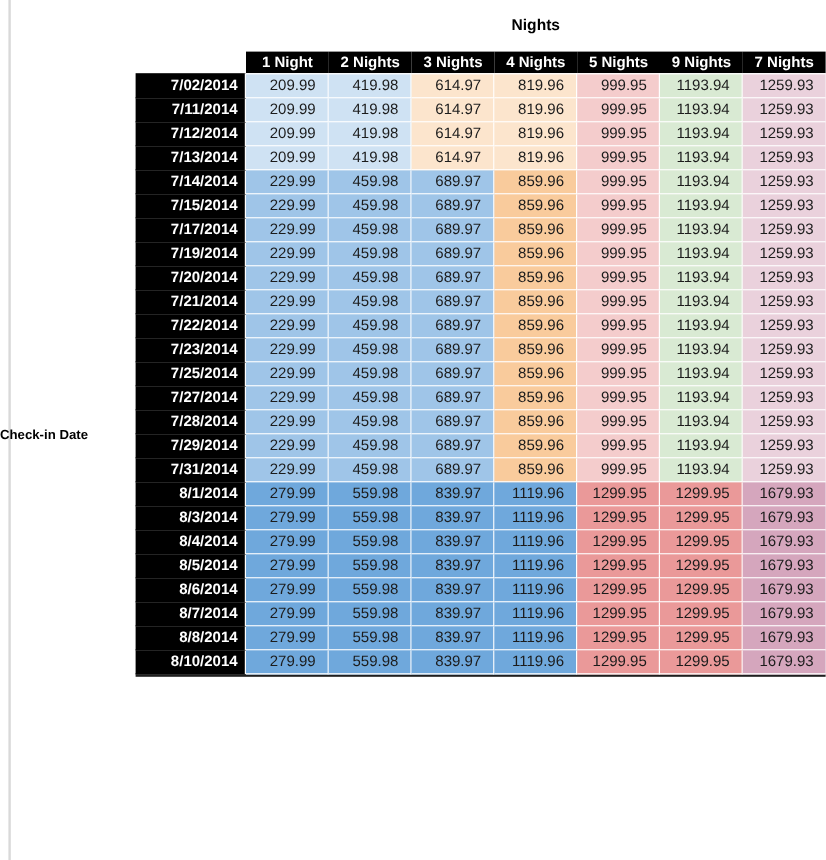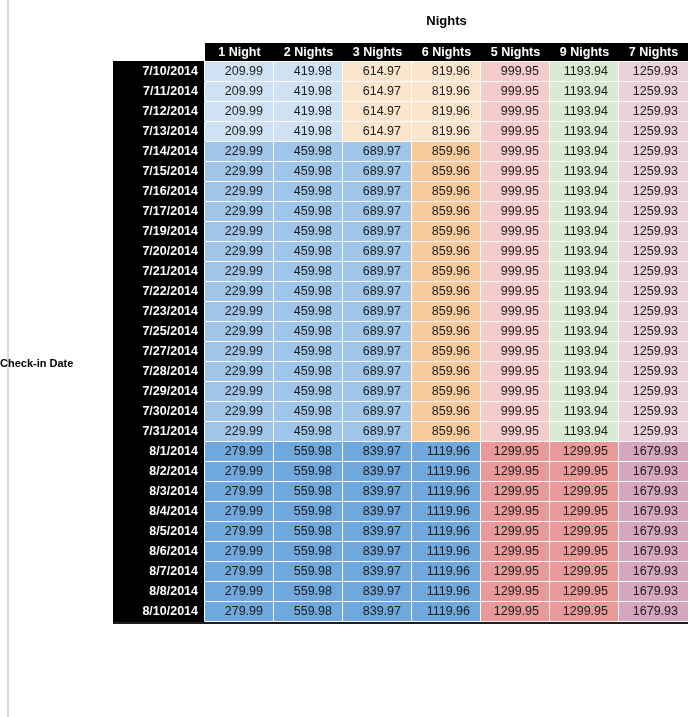--- a/index.html
+++ b/index.html
@@ -65,29 +65,29 @@
   <div class="edge-line"></div>
   <div class="table-title">Nights</div>
   <div class="row-axis-label">Check-in Date</div>
   <table class="pricing">
     <thead>
       <tr>
         <th class="corner"></th>
       <th>1 Night</th>
           <th>2 Nights</th>
           <th>3 Nights</th>
-          <th>6 Nights</th>
+          <th>4 Nights</th>
           <th>5 Nights</th>
           <th>9 Nights</th>
           <th>7 Nights</th>
         </tr>
     </thead>
     <tbody>
         <tr>
-          <th>7/10/2014</th>
+          <th>7/02/2014</th>
           <td style="background-color: rgb(207, 226, 243);">209.99</td>
           <td style="background-color: rgb(207, 226, 243);">419.98</td>
           <td style="background-color: rgb(252, 229, 205);">614.97</td>
           <td style="background-color: rgb(252, 229, 205);">819.96</td>
           <td style="background-color: rgb(244, 204, 204);">999.95</td>
           <td style="background-color: rgb(217, 234, 211);">1193.94</td>
           <td style="background-color: rgb(234, 209, 220);">1259.93</td>
         </tr>
         <tr>
           <th>7/11/2014</th>
@@ -133,30 +133,20 @@
           <th>7/15/2014</th>
           <td style="background-color: rgb(159, 197, 232);">229.99</td>
           <td style="background-color: rgb(159, 197, 232);">459.98</td>
           <td style="background-color: rgb(159, 197, 232);">689.97</td>
           <td style="background-color: rgb(249, 203, 156);">859.96</td>
           <td style="background-color: rgb(244, 204, 204);">999.95</td>
           <td style="background-color: rgb(217, 234, 211);">1193.94</td>
           <td style="background-color: rgb(234, 209, 220);">1259.93</td>
         </tr>
         <tr>
-          <th>7/16/2014</th>
-          <td style="background-color: rgb(159, 197, 232);">229.99</td>
-          <td style="background-color: rgb(159, 197, 232);">459.98</td>
-          <td style="background-color: rgb(159, 197, 232);">689.97</td>
-          <td style="background-color: rgb(249, 203, 156);">859.96</td>
-          <td style="background-color: rgb(244, 204, 204);">999.95</td>
-          <td style="background-color: rgb(217, 234, 211);">1193.94</td>
-          <td style="background-color: rgb(234, 209, 220);">1259.93</td>
-        </tr>
-        <tr>
           <th>7/17/2014</th>
           <td style="background-color: rgb(159, 197, 232);">229.99</td>
           <td style="background-color: rgb(159, 197, 232);">459.98</td>
           <td style="background-color: rgb(159, 197, 232);">689.97</td>
           <td style="background-color: rgb(249, 203, 156);">859.96</td>
           <td style="background-color: rgb(244, 204, 204);">999.95</td>
           <td style="background-color: rgb(217, 234, 211);">1193.94</td>
           <td style="background-color: rgb(234, 209, 220);">1259.93</td>
         </tr>
         <tr>
@@ -243,51 +233,31 @@
           <th>7/29/2014</th>
           <td style="background-color: rgb(159, 197, 232);">229.99</td>
           <td style="background-color: rgb(159, 197, 232);">459.98</td>
           <td style="background-color: rgb(159, 197, 232);">689.97</td>
           <td style="background-color: rgb(249, 203, 156);">859.96</td>
           <td style="background-color: rgb(244, 204, 204);">999.95</td>
           <td style="background-color: rgb(217, 234, 211);">1193.94</td>
           <td style="background-color: rgb(234, 209, 220);">1259.93</td>
         </tr>
         <tr>
-          <th>7/30/2014</th>
-          <td style="background-color: rgb(159, 197, 232);">229.99</td>
-          <td style="background-color: rgb(159, 197, 232);">459.98</td>
-          <td style="background-color: rgb(159, 197, 232);">689.97</td>
-          <td style="background-color: rgb(249, 203, 156);">859.96</td>
-          <td style="background-color: rgb(244, 204, 204);">999.95</td>
-          <td style="background-color: rgb(217, 234, 211);">1193.94</td>
-          <td style="background-color: rgb(234, 209, 220);">1259.93</td>
-        </tr>
-        <tr>
           <th>7/31/2014</th>
           <td style="background-color: rgb(159, 197, 232);">229.99</td>
           <td style="background-color: rgb(159, 197, 232);">459.98</td>
           <td style="background-color: rgb(159, 197, 232);">689.97</td>
           <td style="background-color: rgb(249, 203, 156);">859.96</td>
           <td style="background-color: rgb(244, 204, 204);">999.95</td>
           <td style="background-color: rgb(217, 234, 211);">1193.94</td>
           <td style="background-color: rgb(234, 209, 220);">1259.93</td>
         </tr>
         <tr>
           <th>8/1/2014</th>
-          <td style="background-color: rgb(111, 168, 220);">279.99</td>
-          <td style="background-color: rgb(111, 168, 220);">559.98</td>
-          <td style="background-color: rgb(111, 168, 220);">839.97</td>
-          <td style="background-color: rgb(111, 168, 220);">1119.96</td>
-          <td style="background-color: rgb(234, 153, 153);">1299.95</td>
-          <td style="background-color: rgb(234, 153, 153);">1299.95</td>
-          <td style="background-color: rgb(213, 166, 189);">1679.93</td>
-        </tr>
-        <tr>
-          <th>8/2/2014</th>
           <td style="background-color: rgb(111, 168, 220);">279.99</td>
           <td style="background-color: rgb(111, 168, 220);">559.98</td>
           <td style="background-color: rgb(111, 168, 220);">839.97</td>
           <td style="background-color: rgb(111, 168, 220);">1119.96</td>
           <td style="background-color: rgb(234, 153, 153);">1299.95</td>
           <td style="background-color: rgb(234, 153, 153);">1299.95</td>
           <td style="background-color: rgb(213, 166, 189);">1679.93</td>
         </tr>
         <tr>
           <th>8/3/2014</th>

